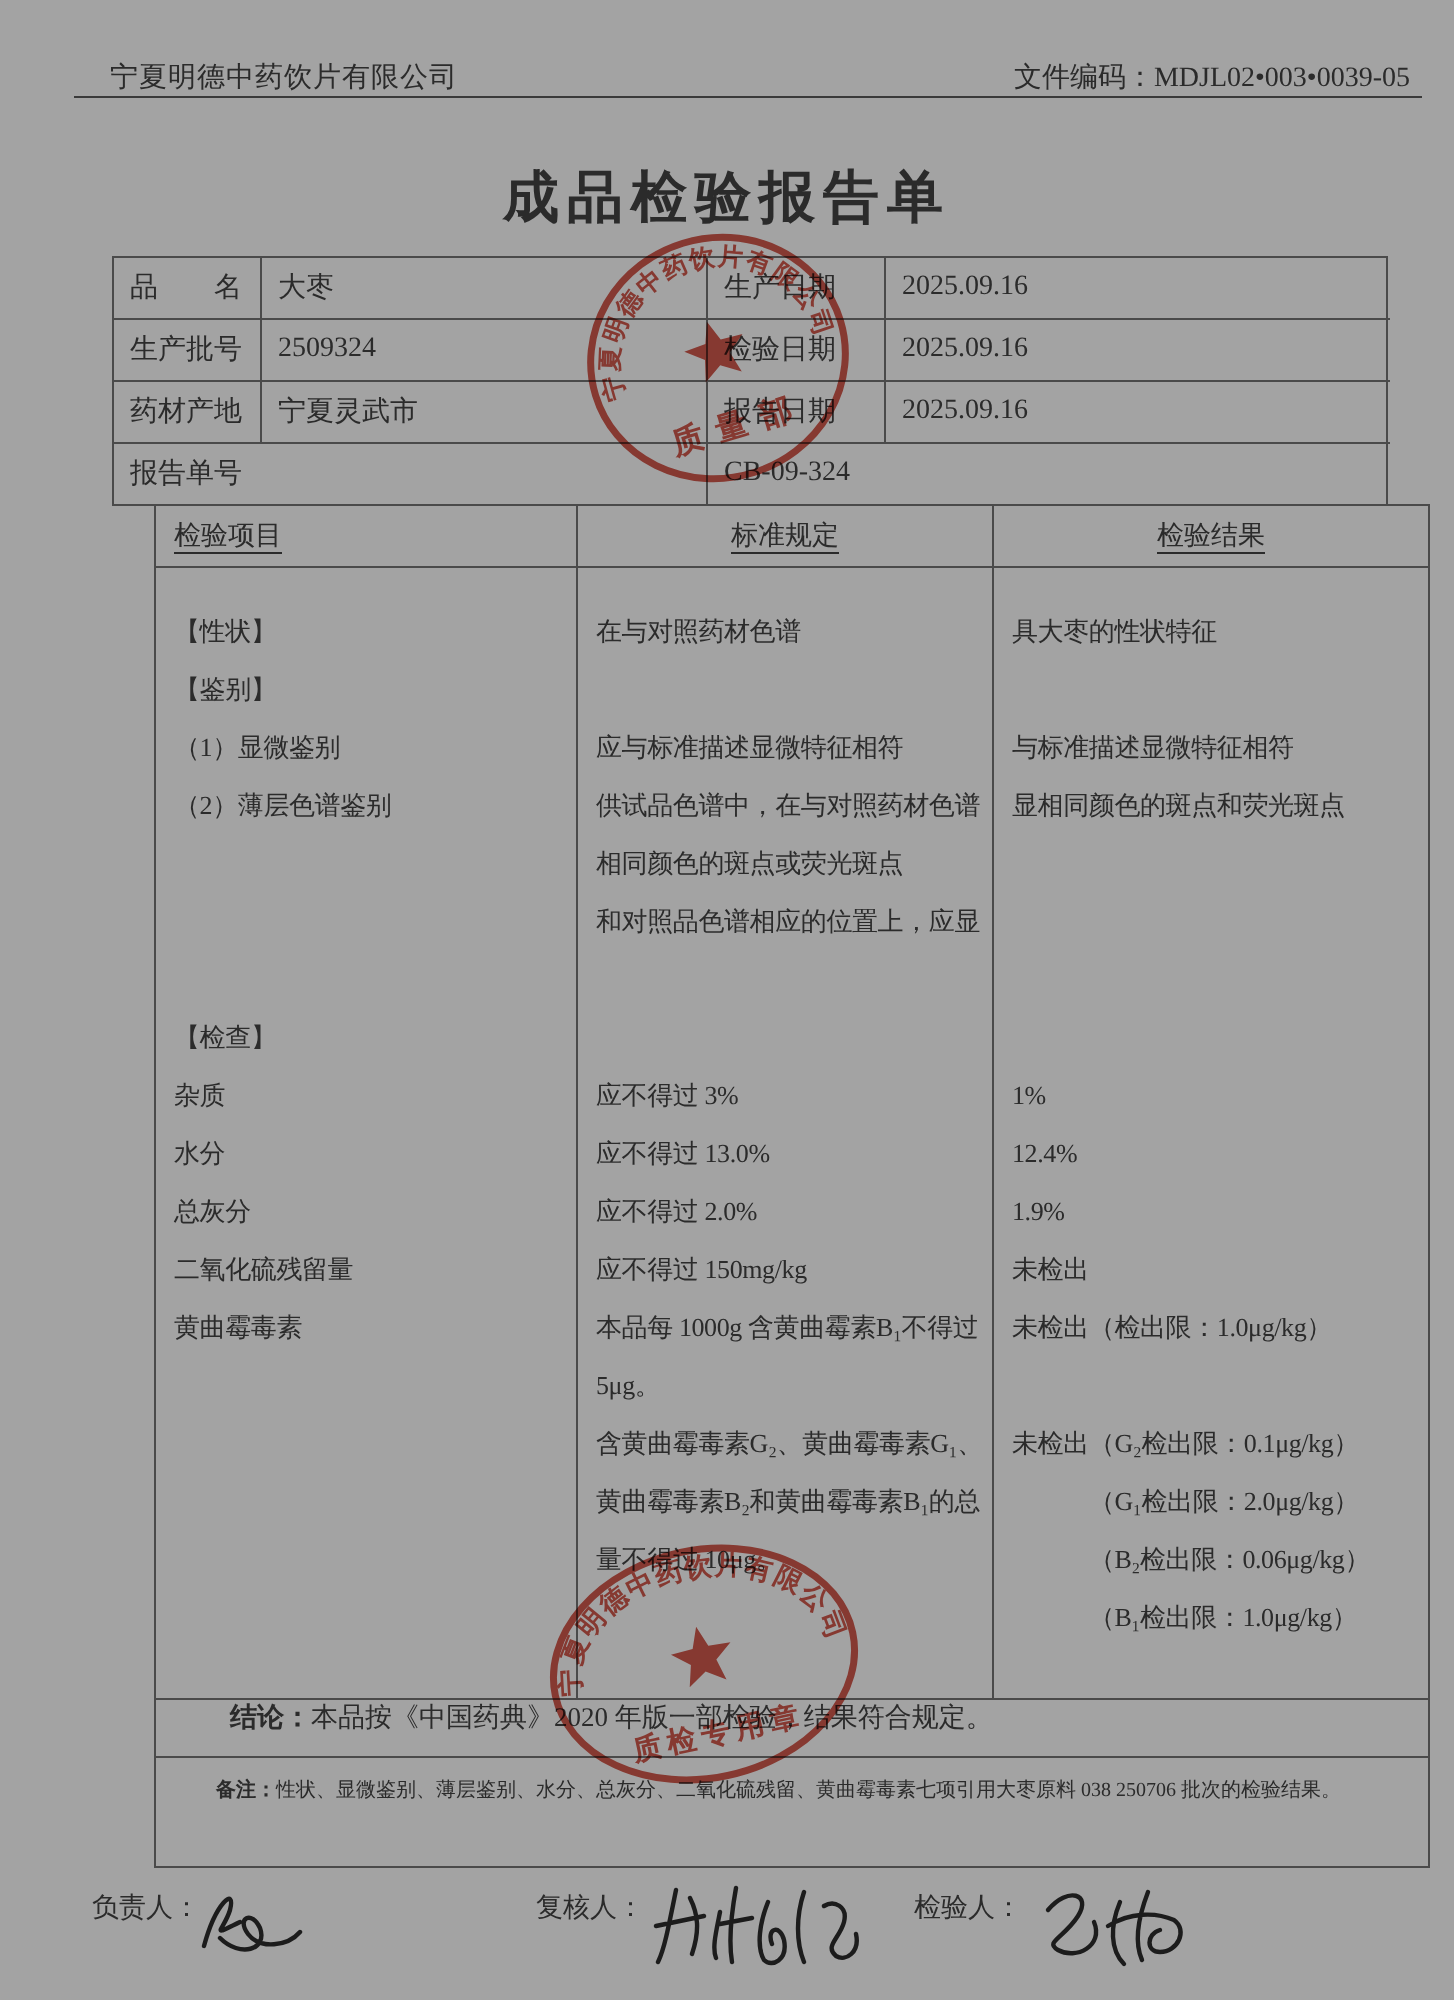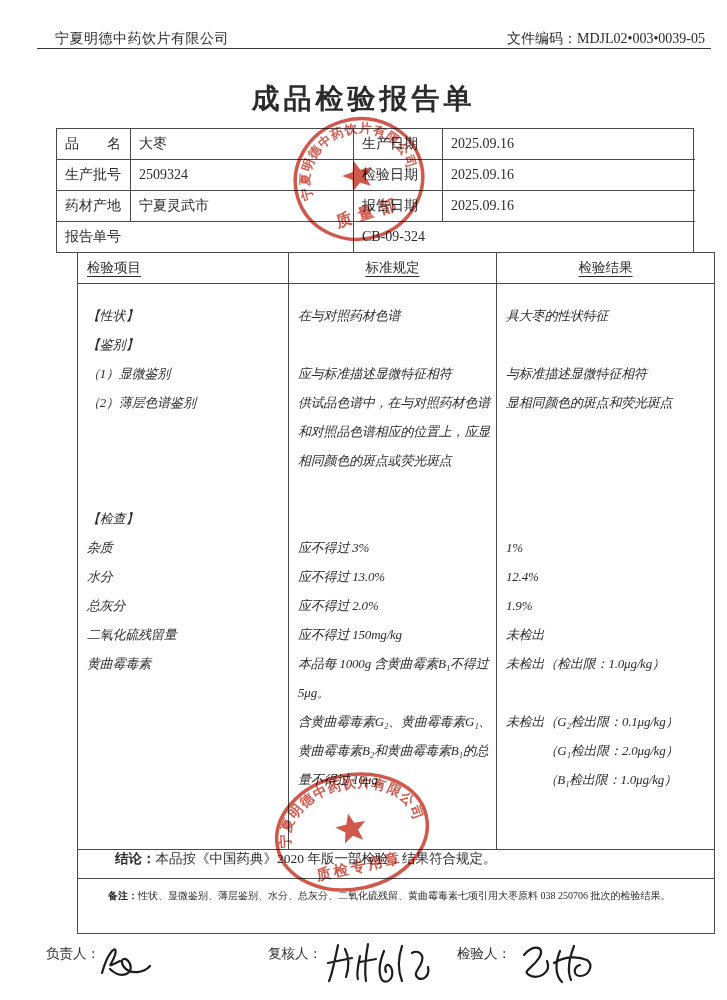--- a/index.html
+++ b/index.html
@@ -1,17 +1,17 @@
 <!DOCTYPE html>
 <html><head>
 <meta charset="utf-8">
 <style>
   html,body{margin:0;padding:0;background:#e8e8e8;}
   .page{
-    position:relative;width:727px;height:1000px;background:#ffffff;
+    position:relative;width:727px;height:1000px;background:#a3a3a3;
     font-family:"Liberation Serif","DejaVu Serif",serif;color:#2b2b2b;
     overflow:hidden;margin:0 auto;
   }
   
   .doc-header{position:absolute;top:30px;left:55px;right:22px;font-size:14px;}
   .company-name{position:absolute;left:0;top:0;letter-spacing:.5px;}
   .doc-code{position:absolute;right:0;top:0;}
   .header-rule{position:absolute;top:48px;left:37px;width:674px;border-top:1.5px solid #3a3a3a;}
   
   .report-title{position:absolute;top:80px;left:0;width:727px;text-align:center;
@@ -32,21 +32,21 @@
     border:1px solid #4a4a4a;box-sizing:border-box;font-size:13.5px;margin-left:31px;}
   .thead{display:grid;grid-template-columns:211px 208px 217px;height:31px;
     border-bottom:1px solid #4a4a4a;box-sizing:border-box;}
   .thead .hcell{display:flex;align-items:center;justify-content:center;
     border-right:1px solid #4a4a4a;box-sizing:border-box;}
   .thead .hcell:first-child{justify-content:flex-start;padding-left:9px;}
   .thead .hcell:last-child{border-right:none;}
   .thead .hcell span{text-decoration:underline;text-underline-offset:4px;}
   .tbody{display:grid;grid-template-columns:211px 208px 217px;height:566px;
     border-bottom:1px solid #4a4a4a;box-sizing:border-box;}
-  .tcol{border-right:1px solid #4a4a4a;box-sizing:border-box;padding:17px 13px 0 9px;overflow:hidden;font-style:italic;}
+  .tcol{border-right:1px solid #4a4a4a;box-sizing:border-box;padding:17px 13px 0 9px;overflow:hidden;}
   .tcol:last-child{border-right:none;}
   .tline{line-height:29px;height:29px;white-space:pre;letter-spacing:-0.2px;font-size:13px;}
   .conclusion-row{height:29px;border-bottom:1px solid #4a4a4a;box-sizing:border-box;
     display:flex;align-items:flex-start;padding:0 10px;white-space:pre;}
   .conclusion-row .lbl,.remark-row .lbl{font-weight:bold;}
   .conclusion-row .indent,.remark-row .indent{display:inline-block;width:2em;}
   .remark-row{padding:4px 10px 0 10px;line-height:25px;font-size:10px;}
   
   .sig-row{position:absolute;left:0;top:941px;width:727px;height:55px;font-size:13.5px;}
   .sig-label{position:absolute;top:4px;}
@@ -124,22 +124,22 @@
           <div class="tline"></div>
           <div class="tline"></div>
           <div class="tline"></div>
           <div class="tline"></div>
         </div>
       <div class="tcol">
           <div class="tline">在与对照药材色谱</div>
           <div class="tline"></div>
           <div class="tline">应与标准描述显微特征相符</div>
           <div class="tline">供试品色谱中，在与对照药材色谱</div>
+          <div class="tline">相同颜色的斑点或荧光斑点</div>
           <div class="tline">和对照品色谱相应的位置上，应显</div>
-          <div class="tline">相同颜色的斑点或荧光斑点</div>
           <div class="tline"></div>
           <div class="tline"></div>
           <div class="tline">应不得过 3%</div>
           <div class="tline">应不得过 13.0%</div>
           <div class="tline">应不得过 2.0%</div>
           <div class="tline">应不得过 150mg/kg</div>
           <div class="tline">本品每 1000g 含黄曲霉素B₁不得过</div>
           <div class="tline">5μg。</div>
           <div class="tline">含黄曲霉毒素G₂、黄曲霉毒素G₁、</div>
           <div class="tline">黄曲霉毒素B₂和黄曲霉毒素B₁的总</div>
@@ -156,20 +156,21 @@
           <div class="tline"></div>
           <div class="tline"></div>
           <div class="tline">1%</div>
           <div class="tline">12.4%</div>
           <div class="tline">1.9%</div>
           <div class="tline">未检出</div>
           <div class="tline">未检出（检出限：1.0μg/kg）</div>
           <div class="tline"></div>
           <div class="tline">未检出（G₂检出限：0.1μg/kg）</div>
           <div class="tline">　　　（G₁检出限：2.0μg/kg）</div>
+          <div class="tline">　　　（B₂检出限：0.06μg/kg）</div>
           <div class="tline">　　　（B₁检出限：1.0μg/kg）</div>
         </div>
     </div>
     <div class="conclusion-row"><span class="indent"></span><span class="lbl">结论：</span><span>本品按《中国药典》2020 年版一部检验，结果符合规定。</span></div>
     <div class="remark-row"><span class="indent"></span><span class="lbl">备注：</span><span>性状、显微鉴别、薄层鉴别、水分、总灰分、二氧化硫残留、黄曲霉毒素七项引用大枣原料 038 250706 批次的检验结果。</span></div>
   </div>
 
   <div class="sig-row">
     <span class="sig-label s1">负责人：</span>
     <span class="sig-label s2">复核人：</span>

